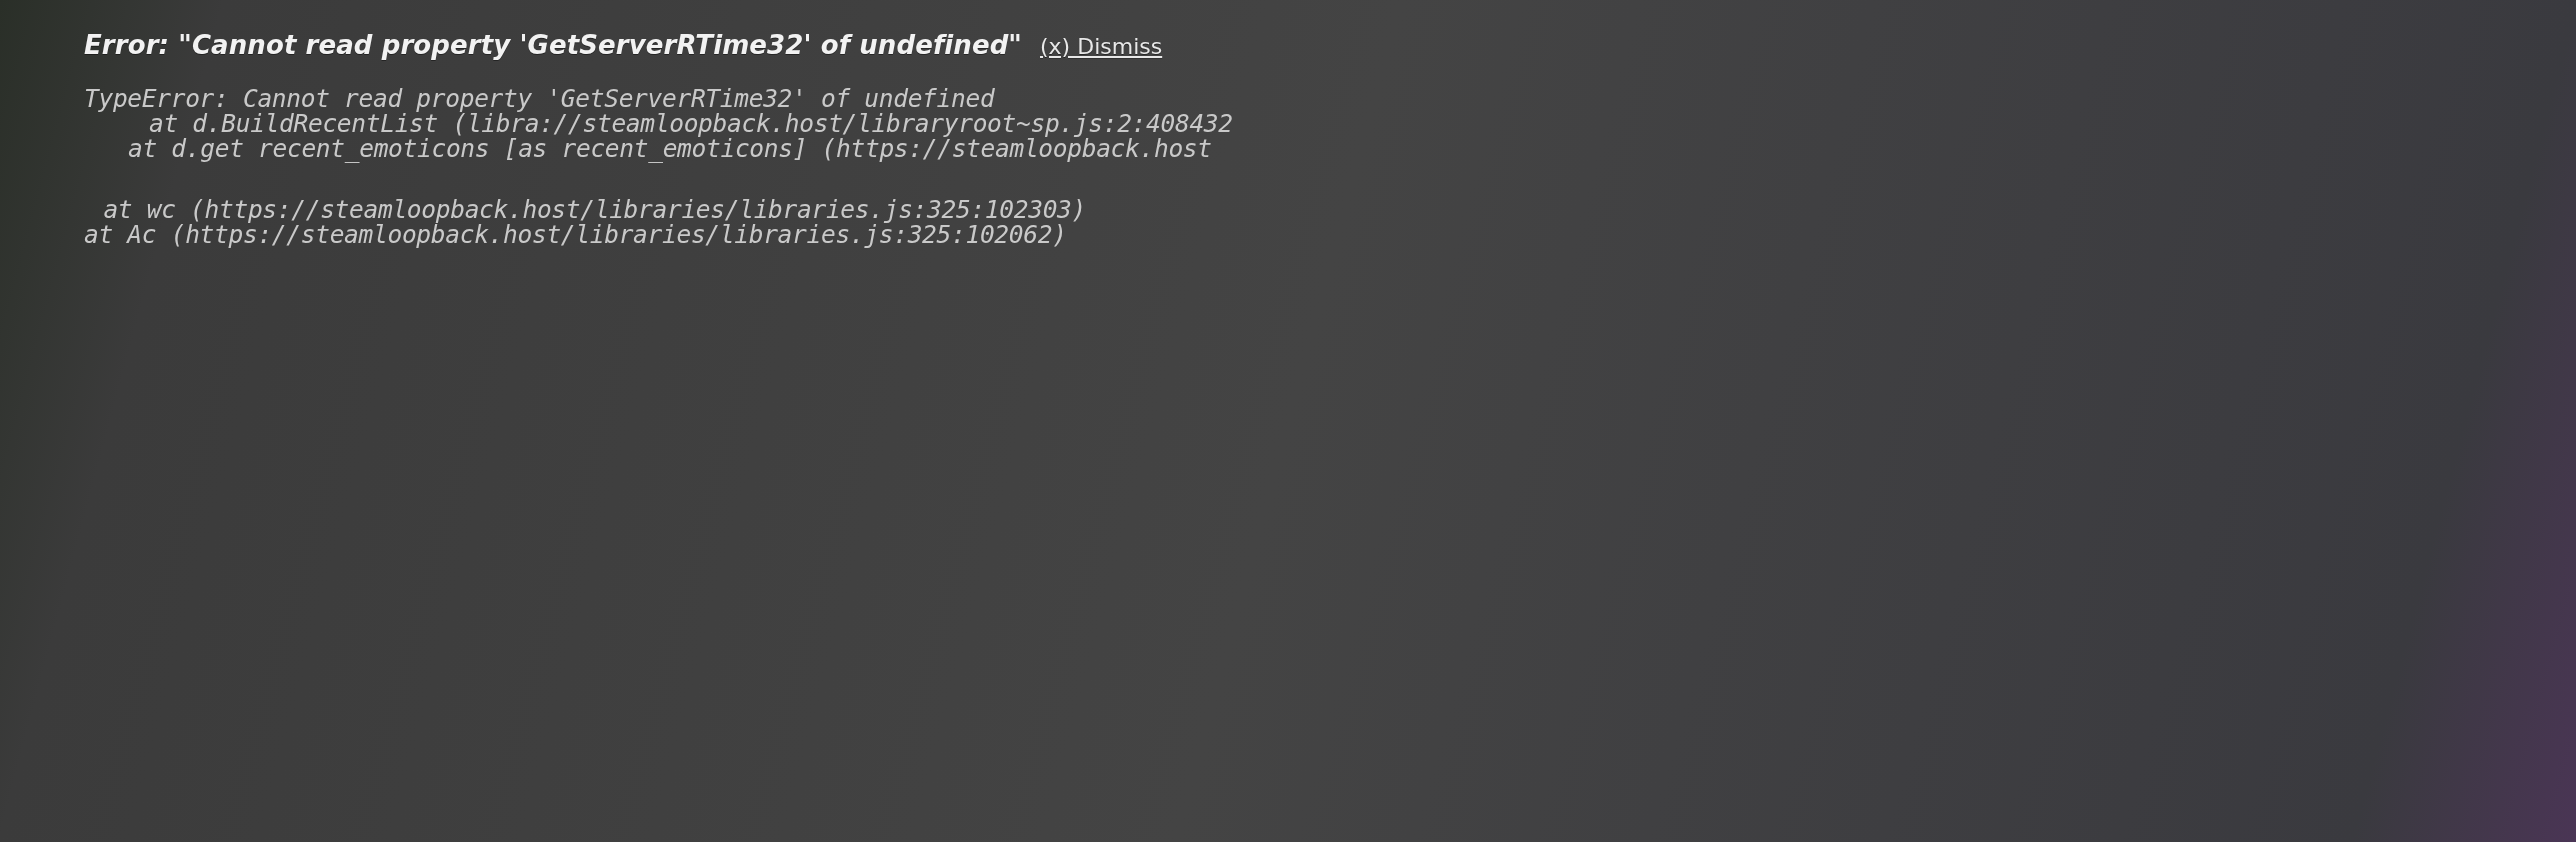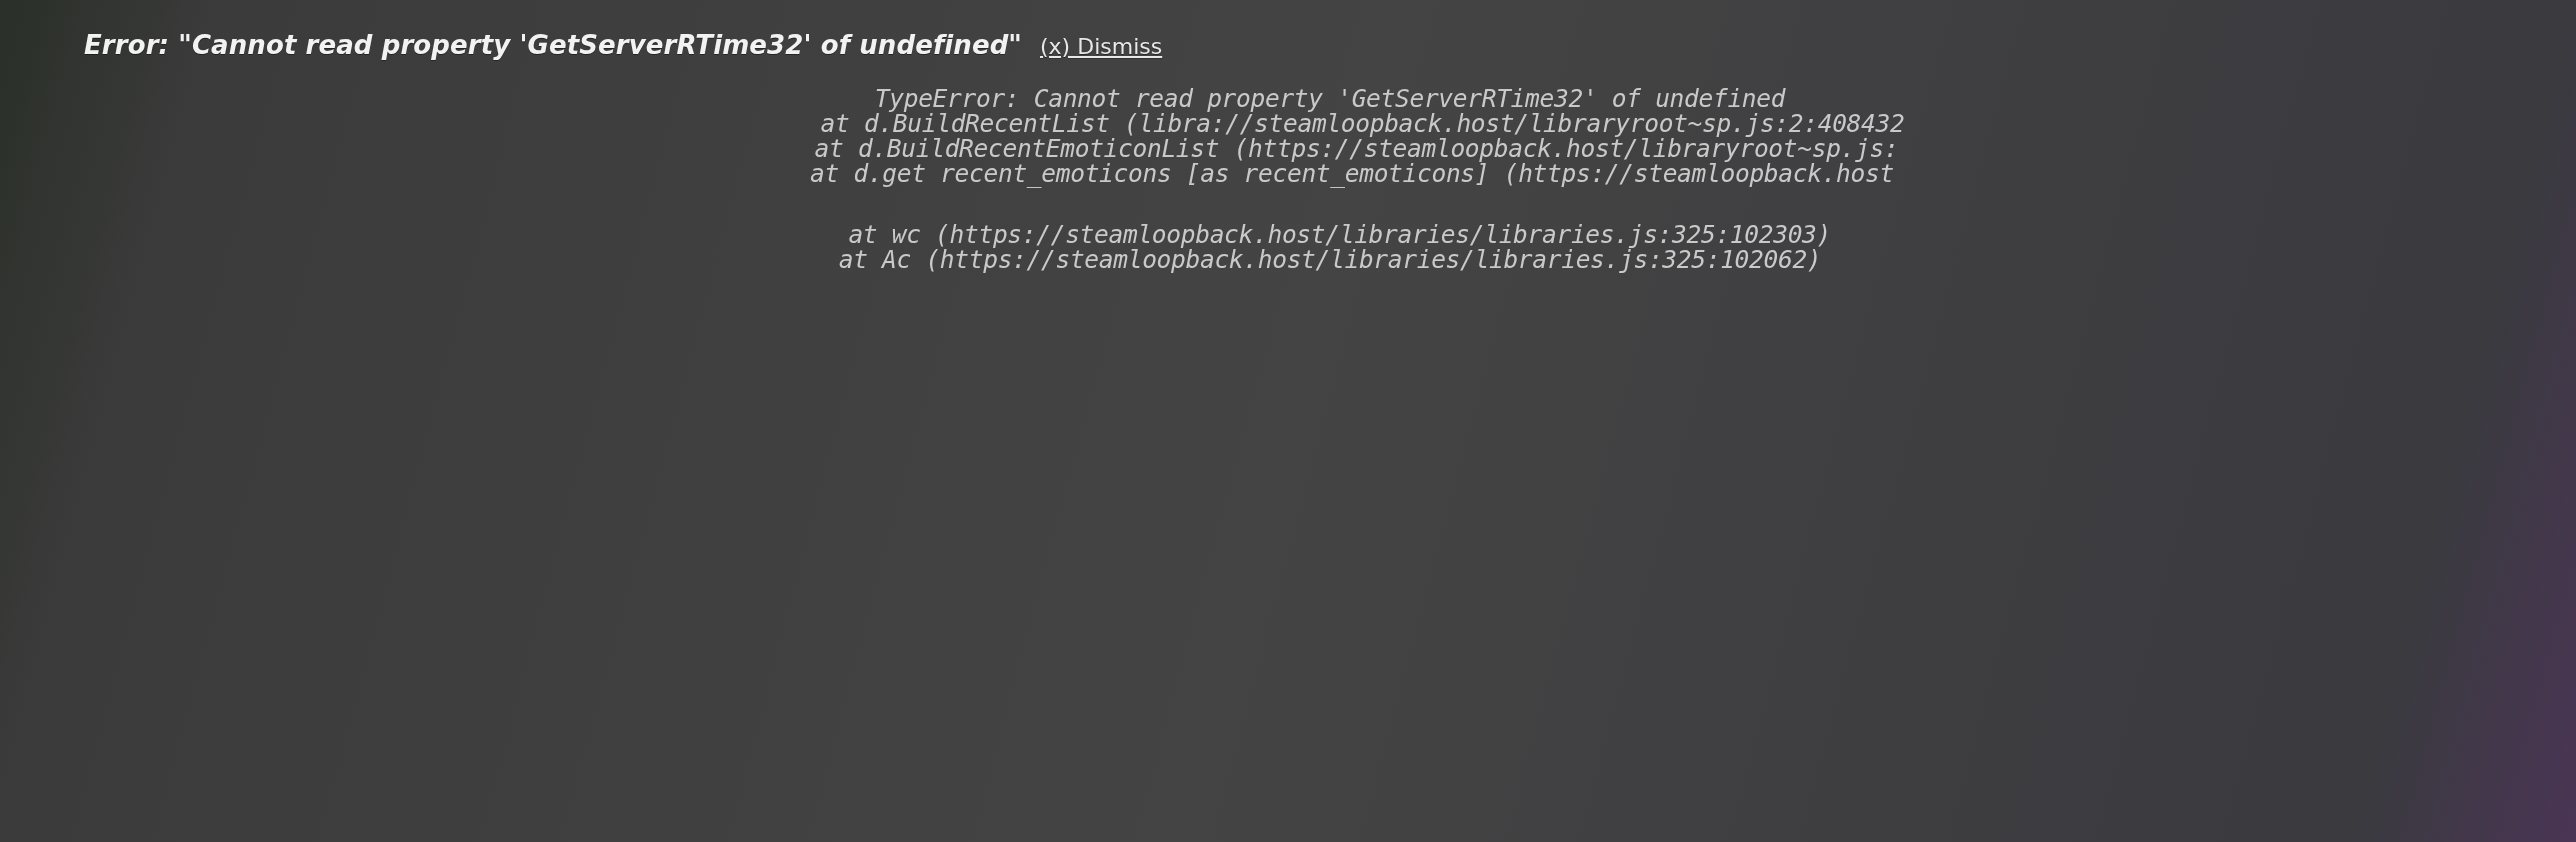--- a/index.html
+++ b/index.html
@@ -42,21 +42,20 @@
       text-shadow: 0 0.6px 0.6px rgba(0,0,0,0.4);
       margin-top: 16px;
     }
     .stack {
       font-family: "DejaVu Sans Mono", "Liberation Mono", Consolas, monospace;
       font-style: italic;
       font-size: 24.5px;
       line-height: 1.02;
       color: #c9c9c9;
       letter-spacing: -0.3px;
-      text-align: center;
     }
     .stack-line {
       display: block;
       white-space: pre;
     }
     
     .sl0  { padding-left: 0px; }
     .sl1  { padding-left: 78px; }
     .sl2  { padding-left: 65px; }
     .sl3  { padding-left: 53px; }
@@ -72,19 +71,18 @@
 <body>
 
 <div class="error-container">
   <div class="error-header">
     <span class="error-title">Error: "Cannot read property 'GetServerRTime32' of undefined"</span>
     <span class="dismiss">(x) Dismiss</span>
   </div>
   <div class="stack">
     <span class="stack-line sl0">TypeError: Cannot read property 'GetServerRTime32' of undefined</span>
     <span class="stack-line sl2">at d.BuildRecentList (libra://steamloopback.host/libraryroot~sp.js:2:408432</span>
-    <span class="stack-line sl3">at d.BuildRecentEmoticonList (https://steamloopback.host/libraryroot~sp.js:</span>
     <span class="stack-line sl4">at d.get recent_emoticons [as recent_emoticons] (https://steamloopback.host</span>
     <span class="stack-line sl7">at wc (https://steamloopback.host/libraries/libraries.js:325:102303)</span>
     <span class="stack-line sl10">at Ac (https://steamloopback.host/libraries/libraries.js:325:102062)</span>
   </div>
 </div>
 
 
 </body></html>

